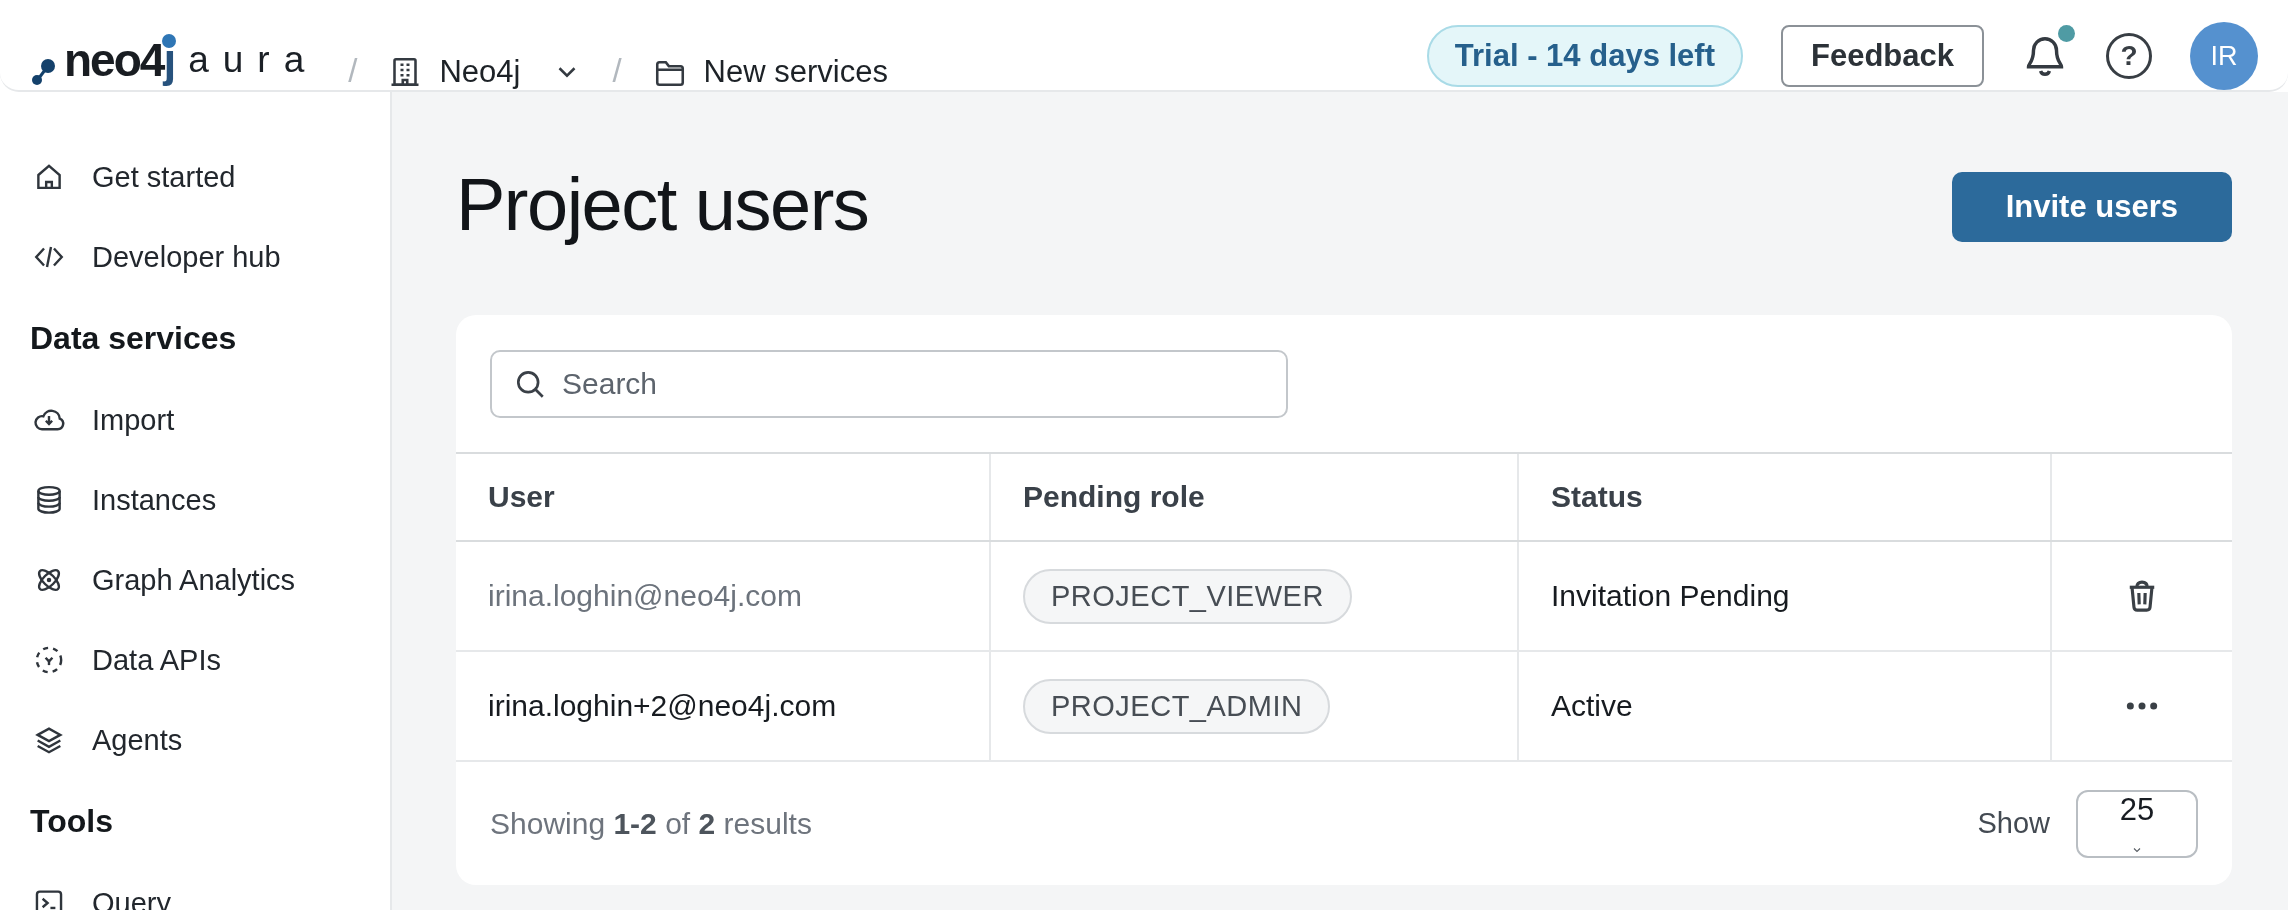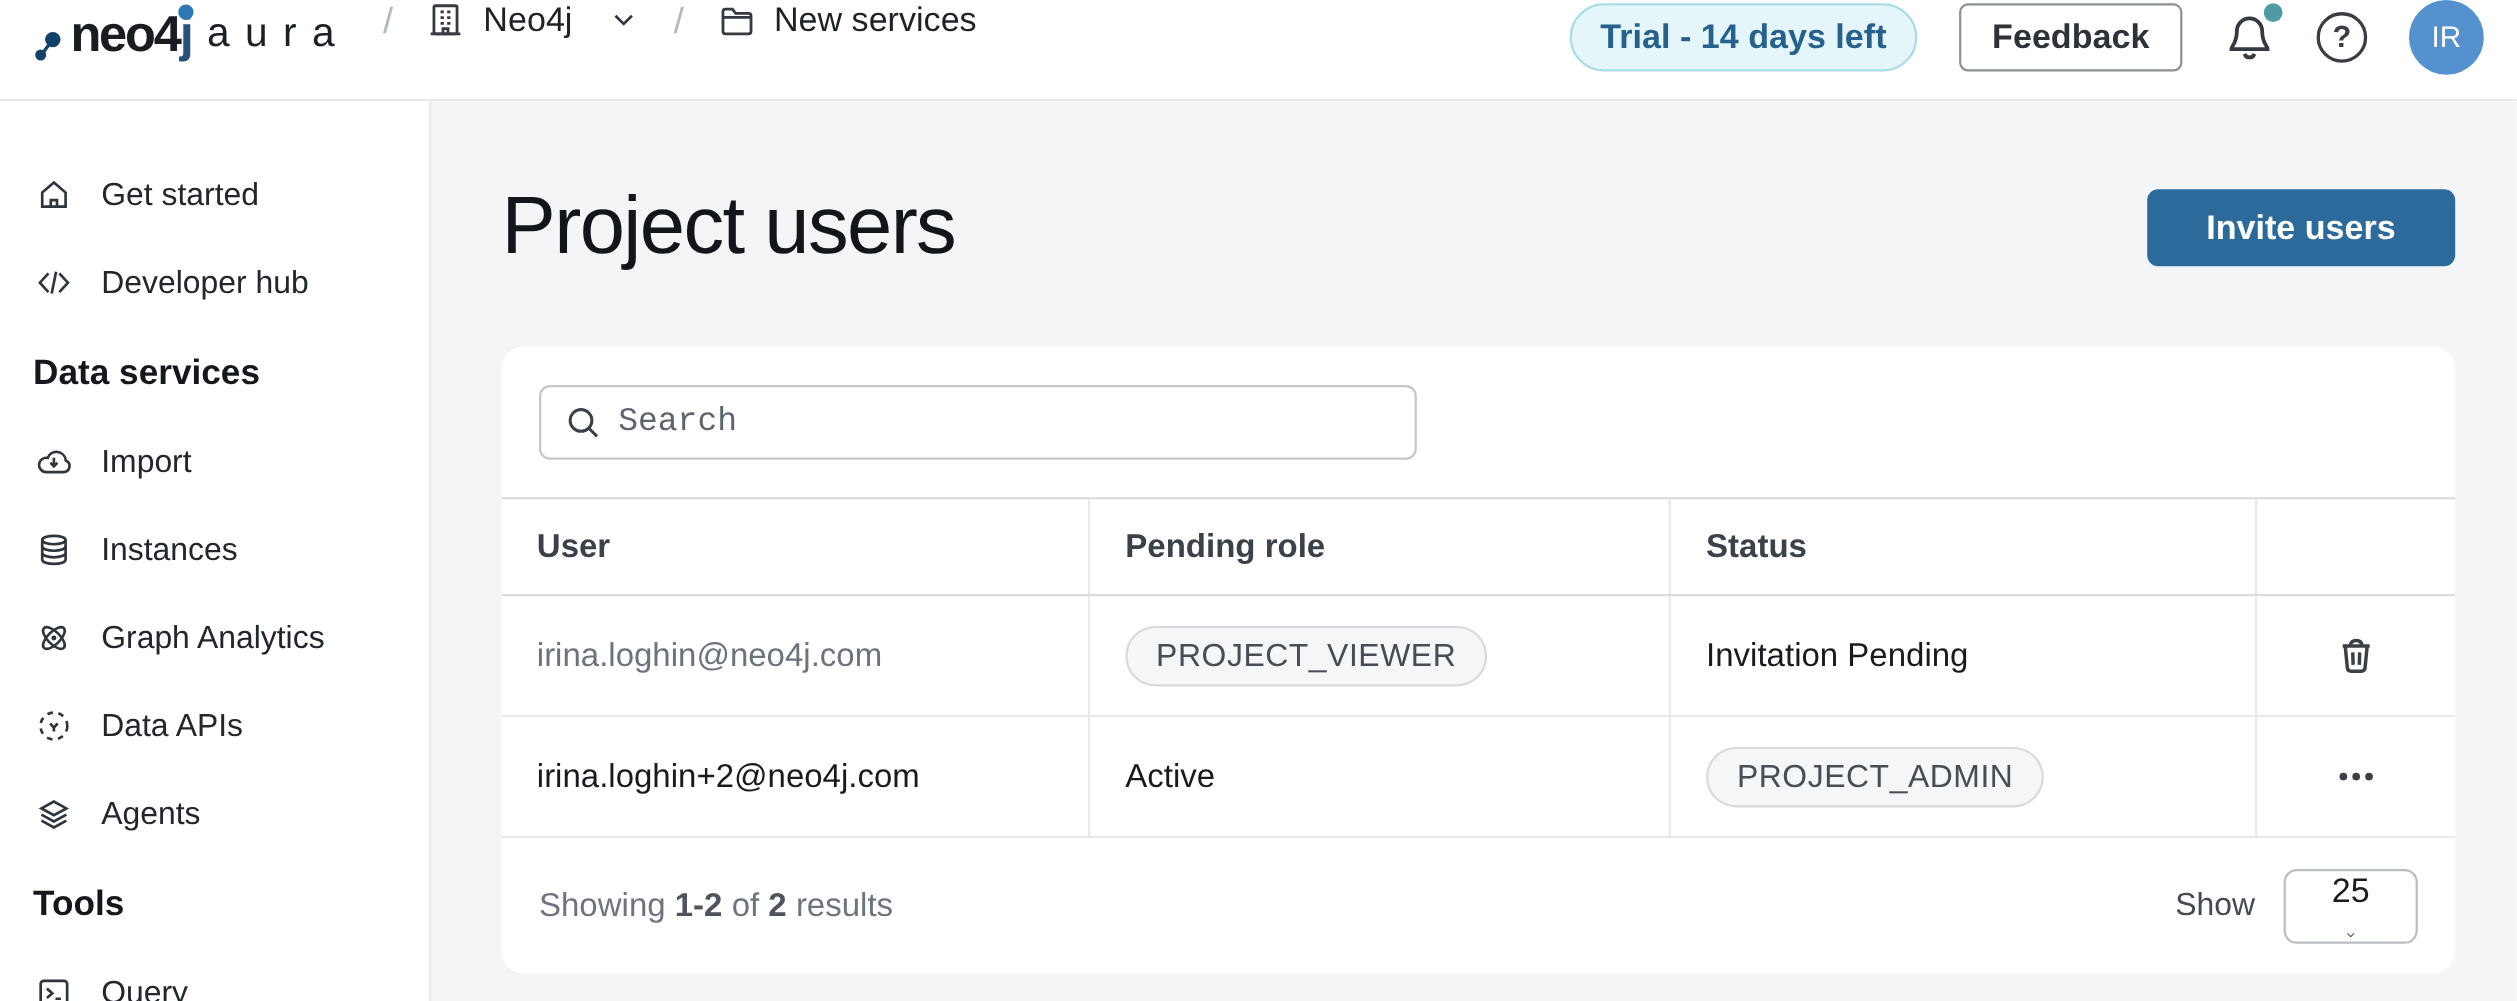--- a/index.html
+++ b/index.html
@@ -9,22 +9,23 @@
     background:#ffffff;
     overflow:hidden;
     color:#171b20;
   }
   .screen { width:2288px; height:910px; display:flex; flex-direction:column; overflow:hidden; }
 
   
   .topbar {
     height:92px; flex:0 0 92px; background:#fff;
     border-bottom:2px solid #e6e8ea;
-    display:flex; align-items:flex-start;
+    display:flex; align-items:flex-end;
     padding:0 30px 0 30px;
+    border-radius:19px;
   }
   .brand { display:flex; align-items:center; cursor:pointer; }
   .brand-dots { width:30px; height:46px; margin-right:4px; margin-top:14px; }
   .brand-word { font-size:46px; font-weight:700; letter-spacing:-2px; color:#191d22; }
   .brand-j { position:relative; color:#27527d; }
   .brand-j::before {
     content:""; position:absolute; top:0px; left:55%; transform:translateX(-50%);
     width:14px; height:14px; border-radius:50%; background:#2f76b5;
   }
   .brand-product { font-size:37px; font-weight:400; letter-spacing:14px; color:#1b2026; margin-left:14px; }
@@ -89,21 +90,21 @@
   .card { margin-top:70px; background:#fff; border-radius:20px; height:570px; overflow:hidden; }
 
   .search-row { height:137px; padding:35px 34px 0 34px; }
   .search-box {
     width:798px; height:68px; border:2px solid #c3c7cb; border-radius:10px;
     display:flex; align-items:center; padding:0 20px; background:#fff;
   }
   .search-box svg { flex:0 0 36px; color:#3a4047; }
   .search-box input {
     flex:1; border:none; outline:none; margin-left:14px;
-    font-family:Liberation Mono, monospace; font-size:30px; color:#ec4899; background:transparent;
+    font-family:Liberation Sans, sans-serif; font-size:30px; color:#ec4899; background:transparent;
   }
   .search-box input::placeholder { color:#5d646d; opacity:1; }
 
   .table { width:100%; }
   .trow, .thead {
     display:grid; grid-template-columns:533px 528px 533px 1fr;
   }
   .thead { height:90px; border-top:2px solid #d9dcde; border-bottom:2px solid #d9dcde; }
   .trow { height:110px; border-bottom:2px solid #e6e8ea;text-align:right; }
   .tcell {
@@ -304,24 +305,24 @@
                   <path d="M6.3 7l1.1 11.4a1.9 1.9 0 0 0 1.9 1.7h5.4a1.9 1.9 0 0 0 1.9-1.7L17.7 7"></path>
                   <line x1="10.2" y1="10.3" x2="10.4" y2="16.8"></line>
                   <line x1="13.8" y1="10.3" x2="13.6" y2="16.8"></line>
                 </svg>
               </button>
             </div>
           </div>
 
           <div class="trow">
             <div class="tcell">irina.loghin+2@neo4j.com</div>
-            <div class="tcell">Active</div>
             <div class="tcell">
               <span class="chip">PROJECT_ADMIN</span>
             </div>
+            <div class="tcell">Active</div>
             <div class="tcell action">
               <button class="icon-btn">
                 <svg width="40" height="40" viewBox="0 0 24 24" fill="currentColor">
                   <circle cx="5" cy="12" r="2.1"></circle>
                   <circle cx="12" cy="12" r="2.1"></circle>
                   <circle cx="19" cy="12" r="2.1"></circle>
                 </svg>
               </button>
             </div>
           </div>

